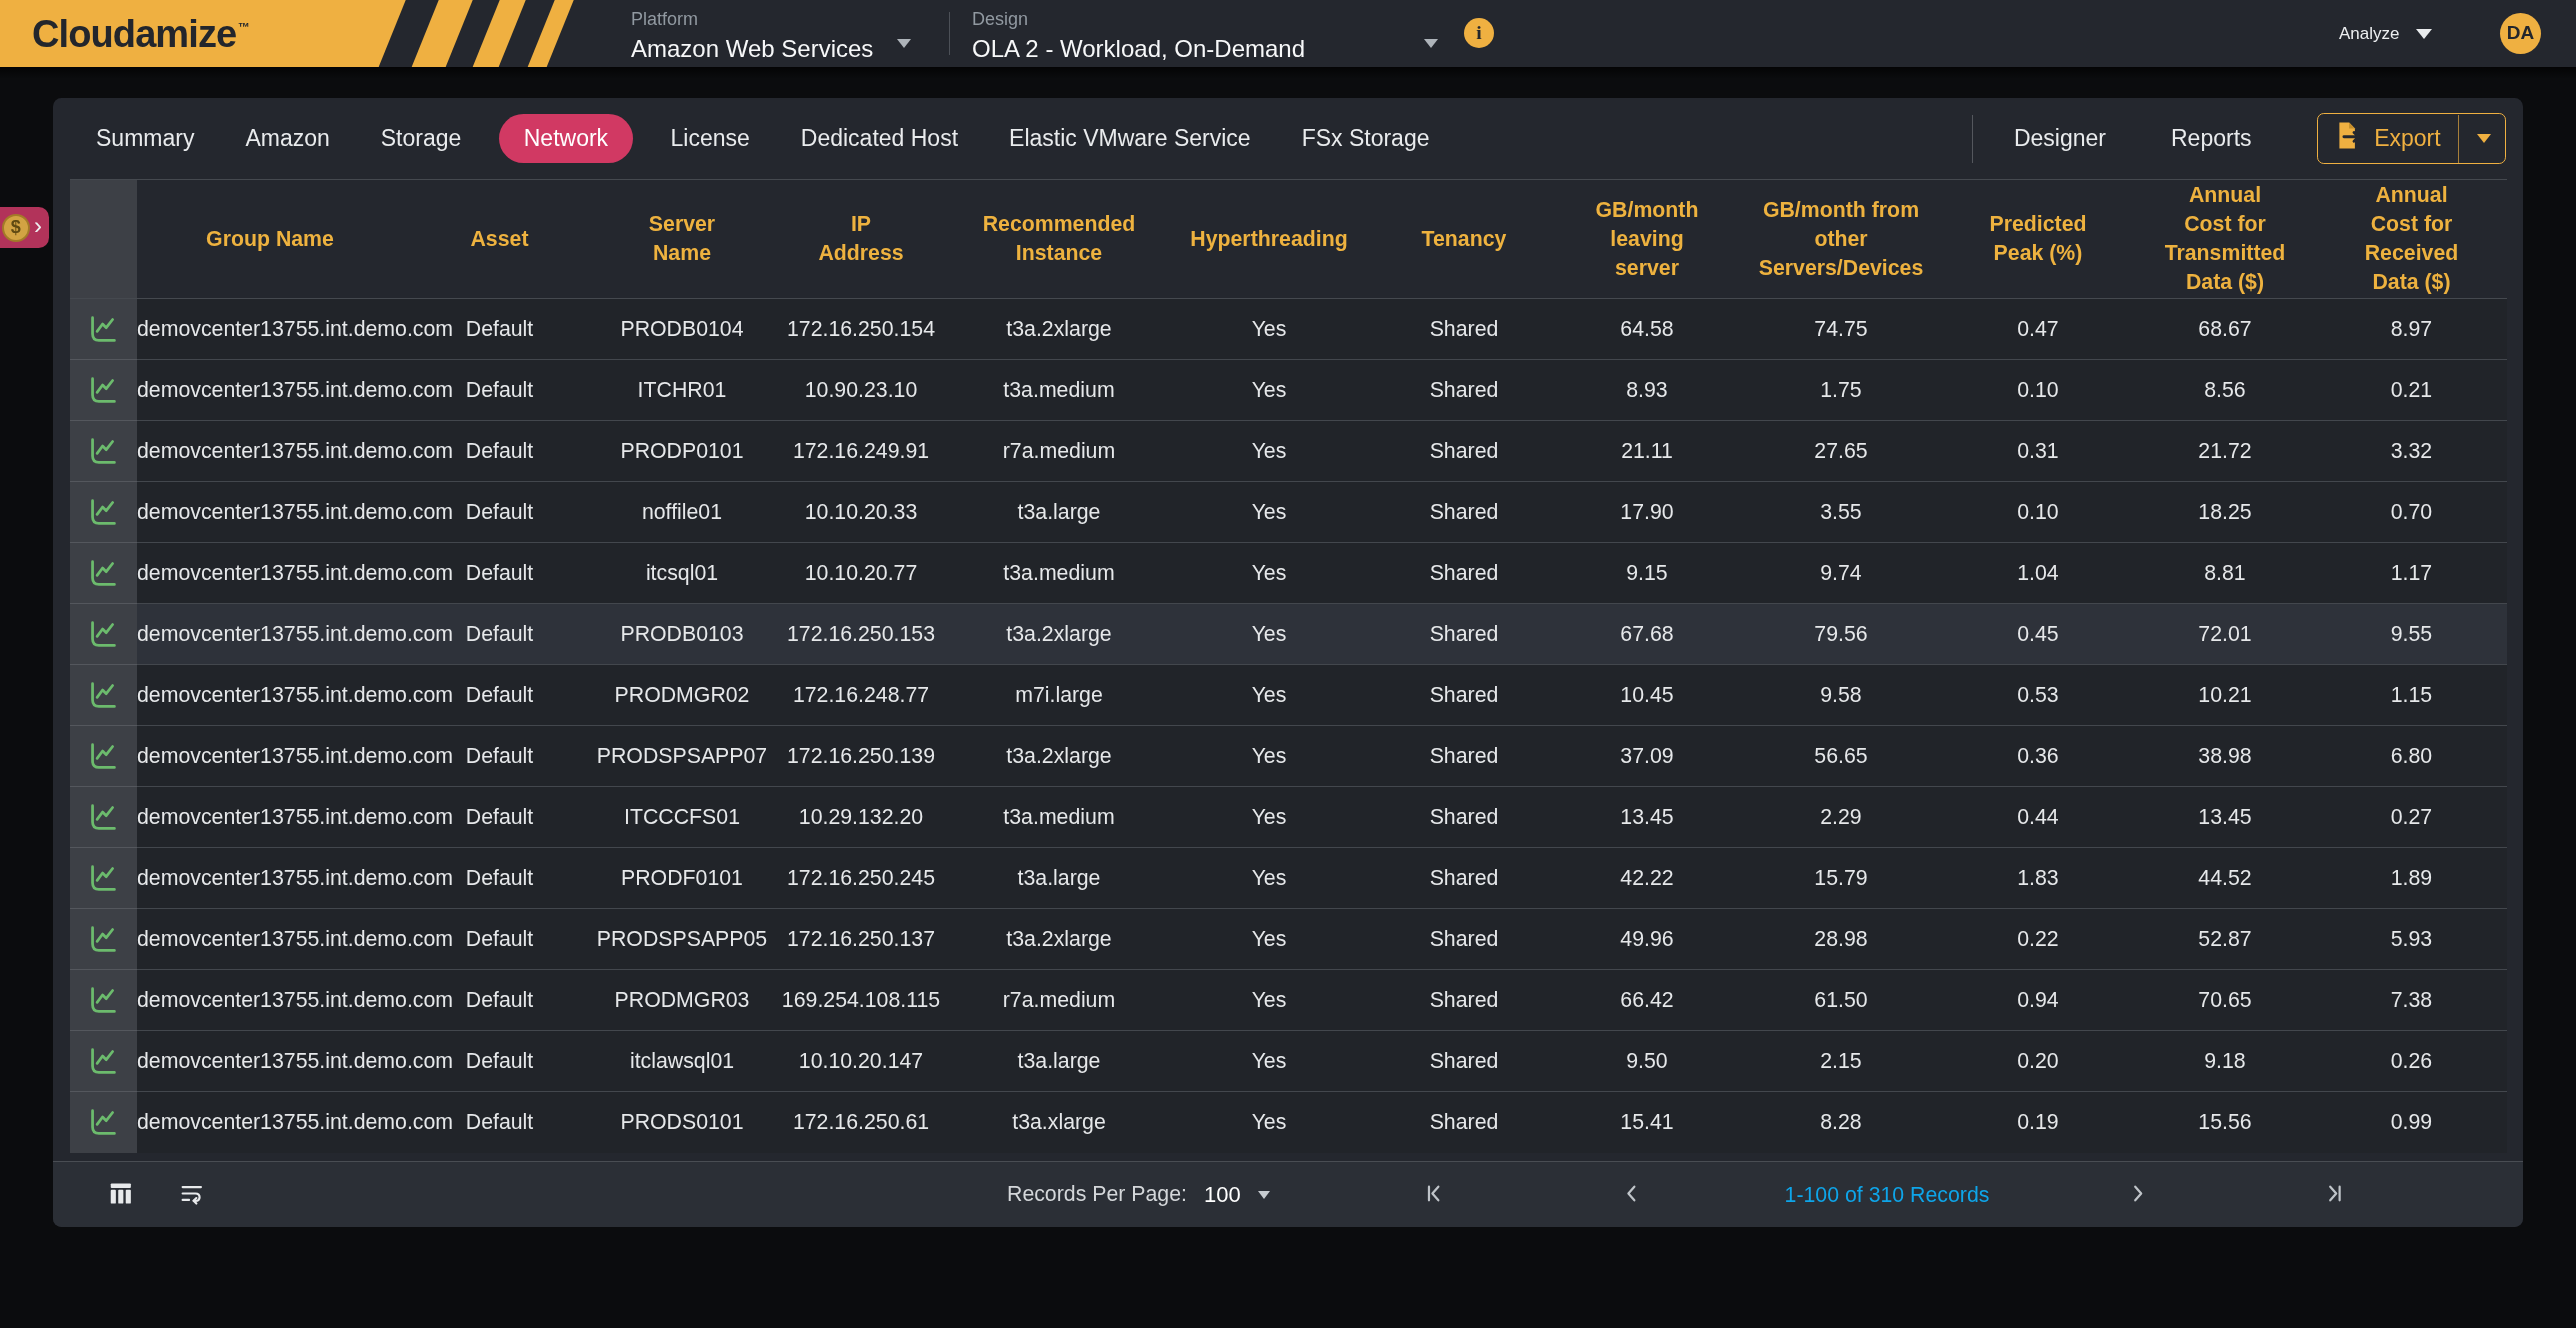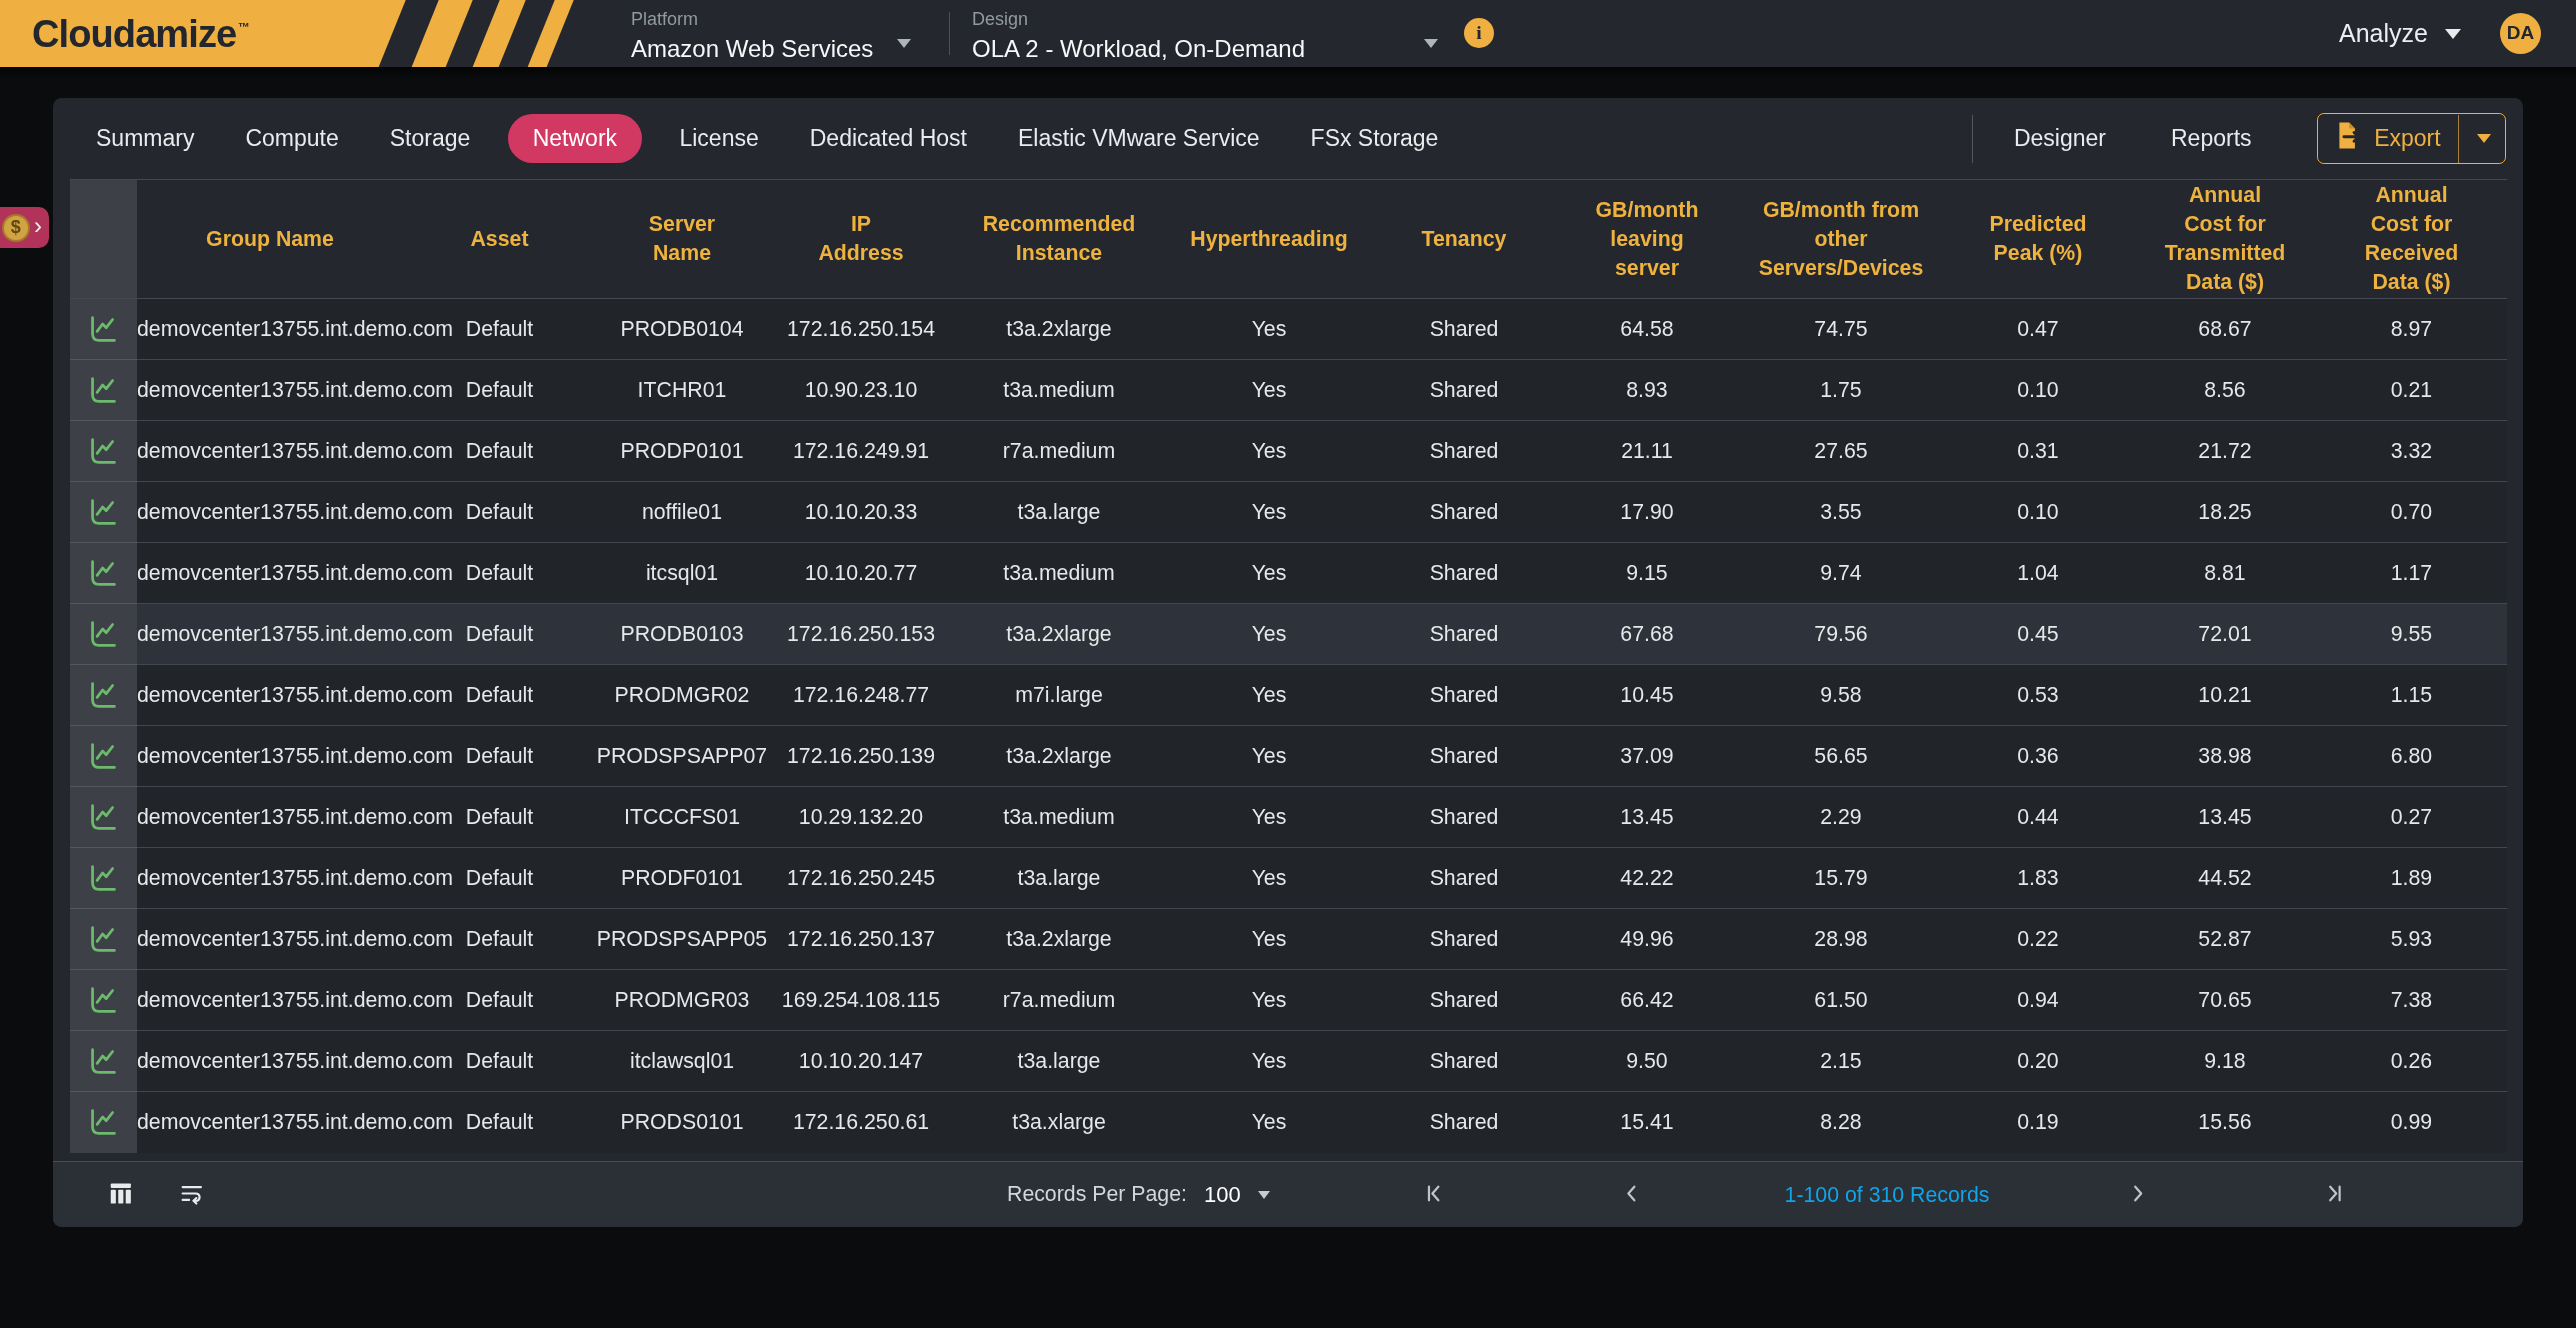--- a/index.html
+++ b/index.html
@@ -21,21 +21,21 @@
   .hdr-select { position:absolute; top:9.4px; cursor:pointer; }
   .hdr-select .hdr-label { font-size:18px; color:#9199a1; }
   .hdr-select .hdr-value { font-size:24px; color:#f7f8f9; margin-top:4.3px; }
   .hdr-select.platform { left:631px; }
   .hdr-select.design { left:972px; }
   .caret { width:0; height:0; border-left:7.7px solid transparent; border-right:7.7px solid transparent; border-top:9.4px solid #aeb4ba; position:absolute; }
   .caret.platform-c { left:897px; top:39px; }
   .caret.design-c { left:1424px; top:39px; }
   .vdivider { position:absolute; left:949px; top:12px; width:0.9px; height:43px; background:#4c5057; }
   .info-badge { position:absolute; left:1464px; top:18px; width:30px; height:30px; border-radius:50%; background:#efb041; color:#23262c; font-weight:700; font-size:19.6px; display:flex; align-items:center; justify-content:center; font-family:"Liberation Serif", serif; cursor:pointer; }
-  .analyze { position:absolute; left:2339px; top:0; height:67px; display:flex; align-items:center; gap:17px; color:#eceef0; font-size:25px; cursor:pointer; }
+  .analyze { position:absolute; left:2339px; top:0; height:67px; display:flex; align-items:center; gap:17px; color:#eceef0; font-size:17px; cursor:pointer; }
   .analyze .a-caret { width:0; height:0; border-left:8.5px solid transparent; border-right:8.5px solid transparent; border-top:10.2px solid #e9ebed; }
   .avatar { position:absolute; left:2500px; top:12.8px; width:41px; height:41px; border-radius:50%; background:#efb041; color:#23262c; font-weight:700; font-size:19px; display:flex; align-items:center; justify-content:center; cursor:pointer; }
 
   
   .side-tab { position:absolute; left:0; top:207px; width:49px; height:41px; background:#b2335a; border-radius:0 10.2px 10.2px 0; display:flex; align-items:center; z-index:4; cursor:pointer; }
   .coin { width:28px; height:28px; margin-left:1.7px; border-radius:50%; background:#d2a343; border:2.6px solid #a37a28; color:#5f4a12; font-weight:700; font-size:18px; display:flex; align-items:center; justify-content:center; }
   .side-chev { color:#eceef0; font-size:24px; margin-left:4.3px; line-height:1; padding-bottom:3.4px; }
 
   
   .panel { position:absolute; left:53px; top:98px; width:2470px; height:1129px; background:#24272e; border-radius:8.5px; overflow:hidden; }
@@ -119,21 +119,21 @@
 <div class="side-tab">
   <div class="coin">$</div>
   <div class="side-chev">›</div>
 </div>
 
 <div class="panel">
 
   <div class="tabbar">
     <div class="tab-list" id="tab-list">
         <div class="tab">Summary</div>
-        <div class="tab">Compute</div>
+        <div class="tab">Amazon</div>
         <div class="tab">Storage</div>
         <div class="tab active">Network</div>
         <div class="tab">License</div>
         <div class="tab">Dedicated Host</div>
         <div class="tab">Elastic VMware Service</div>
         <div class="tab">FSx Storage</div>
       </div>
     <div class="tab-right">
       <div class="tab-divider"></div>
       <div class="nav-link">Designer</div>

